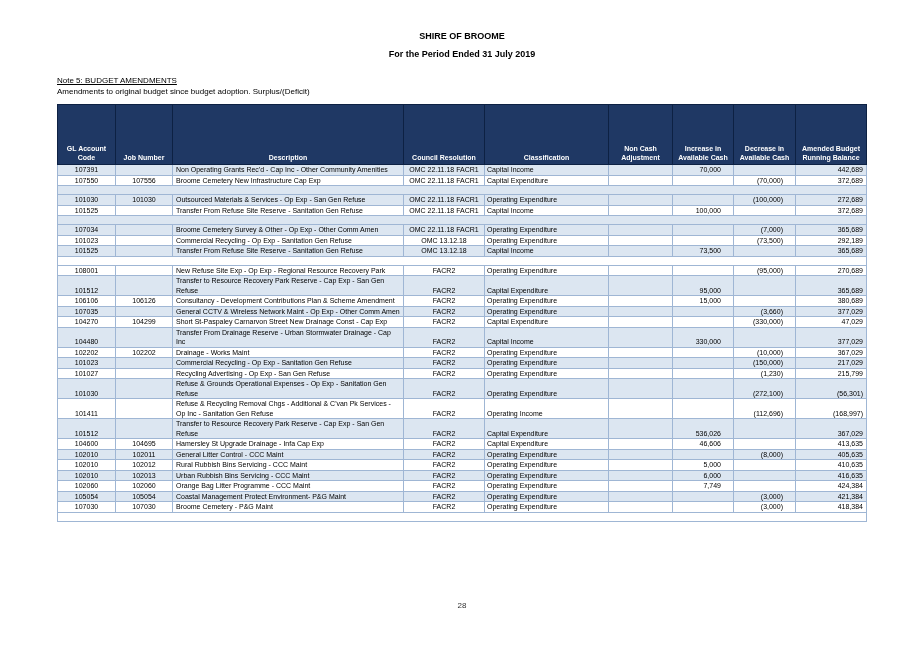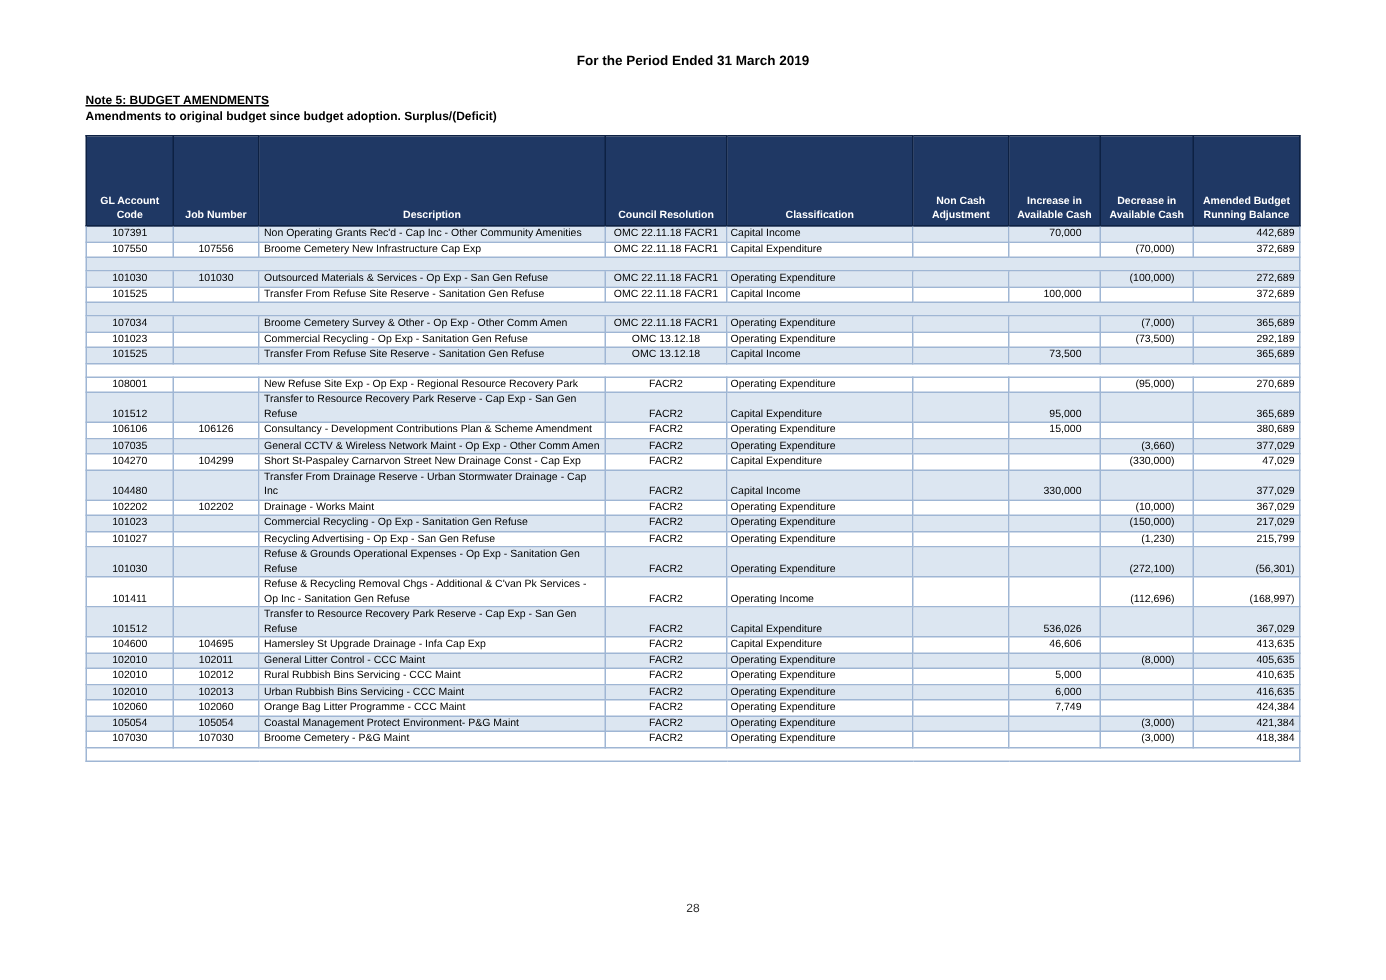--- a/index.html
+++ b/index.html
@@ -11,21 +11,21 @@
   *{box-sizing:border-box;}
   html,body{margin:0;padding:0;}
   body{
     width:924px;height:653px;background:#ffffff;position:relative;
     font-family:"Liberation Sans",sans-serif;color:#000;
   }
   .doc-header{text-align:center;padding-top:29px;}
   .doc-header .t1{font-size:9px;font-weight:bold;line-height:14px;}
   .doc-header .t2{font-size:9px;font-weight:bold;line-height:14px;}
   .doc-header .t3{font-size:9px;font-weight:bold;margin-top:6px;}
-  .note{margin:16px 0 0 57px;font-size:8px;font-weight:bold;line-height:11px;}
+  .note{margin:16px 0 0 57px;font-size:8px;font-weight:normal;line-height:11px;}
   .note .note-title{text-decoration:underline;}
   table{
     border-collapse:collapse;table-layout:fixed;width:809px;
     margin:7px 0 0 57px;border:1.5px solid var(--outline);
   }
   thead th{
     background:var(--header-bg);color:#ffffff;font-size:7px;font-weight:bold;
     vertical-align:bottom;text-align:center;height:60px;padding:2px 1px;
     border:1px solid #0d2143;line-height:9px;
   }
@@ -48,21 +48,22 @@
     font-size:8px;color:#333;
   }
   col.c1{width:58px}col.c2{width:57px}col.c3{width:231px}col.c4{width:81px}
   col.c5{width:124px}col.c6{width:64px}col.c7{width:61px}col.c8{width:62px}
   col.c9{width:71px}
 </style>
 </head>
 <body>
 
 <div class="doc-header">
-  <div class="t3">For the Period Ended 31 March 2019</div>
+  <div class="t1">SHIRE OF BROOME</div>
+  <div class="t3">For the Period Ended 31 July 2019</div>
 </div>
 
 <div class="note">
   <div class="note-title">Note 5: BUDGET AMENDMENTS</div>
   <div class="note-subtitle">Amendments to original budget since budget adoption. Surplus/(Deficit)</div>
 </div>
 
 <table>
   <colgroup>
     <col class="c1">

